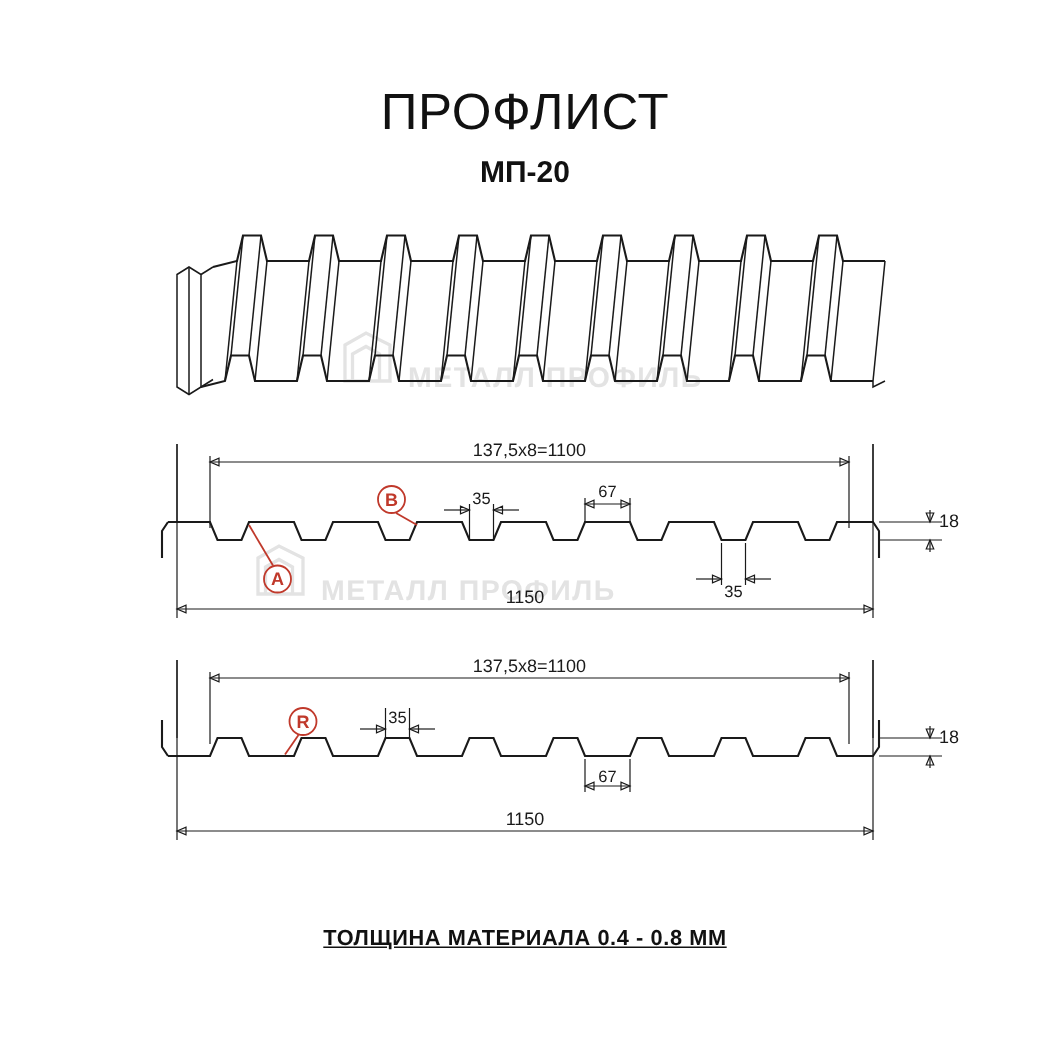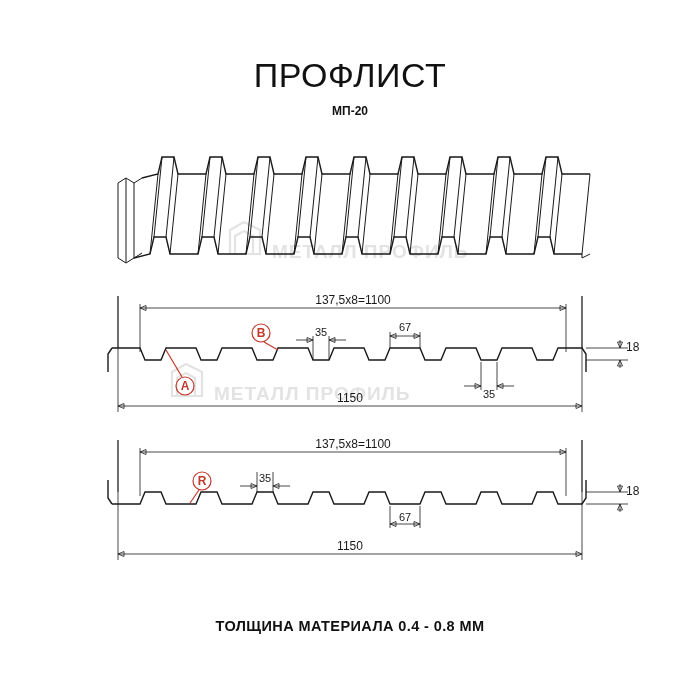--- a/index.html
+++ b/index.html
@@ -31,34 +31,35 @@
     font-weight: normal;
     letter-spacing: 0.5px;
     color: #111;
   }
   .subtitle {
     position: absolute;
     left: 0;
     top: 104px;
     width: 700px;
     text-align: center;
-    font-size: 12px;
+    font-size: 20px;
     font-weight: bold;
     color: #111;
   }
   .footer {
     position: absolute;
     left: 0;
     top: 618px;
     width: 700px;
     text-align: center;
     font-size: 14.5px;
     font-weight: bold;
     letter-spacing: 0.4px;
     color: #111;
+    text-decoration: underline;
   }
   svg { display: block; }
   .ln { stroke: #1a1a1a; fill: none; }
   .thin { stroke-width: 1; }
   .med { stroke-width: 1.4; }
   .dim { stroke: #1a1a1a; stroke-width: 0.8; fill: none; }
   .dimtxt {
     font-family: "Liberation Sans", sans-serif;
     font-size: 12px;
     fill: #1a1a1a;

